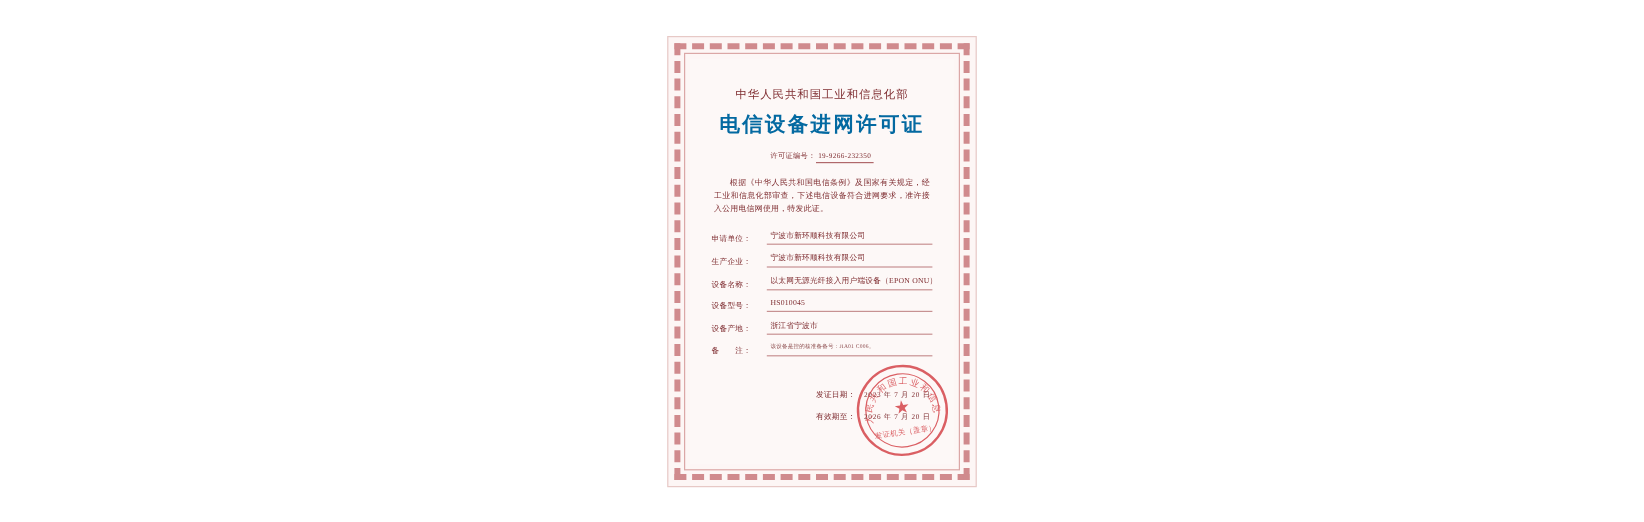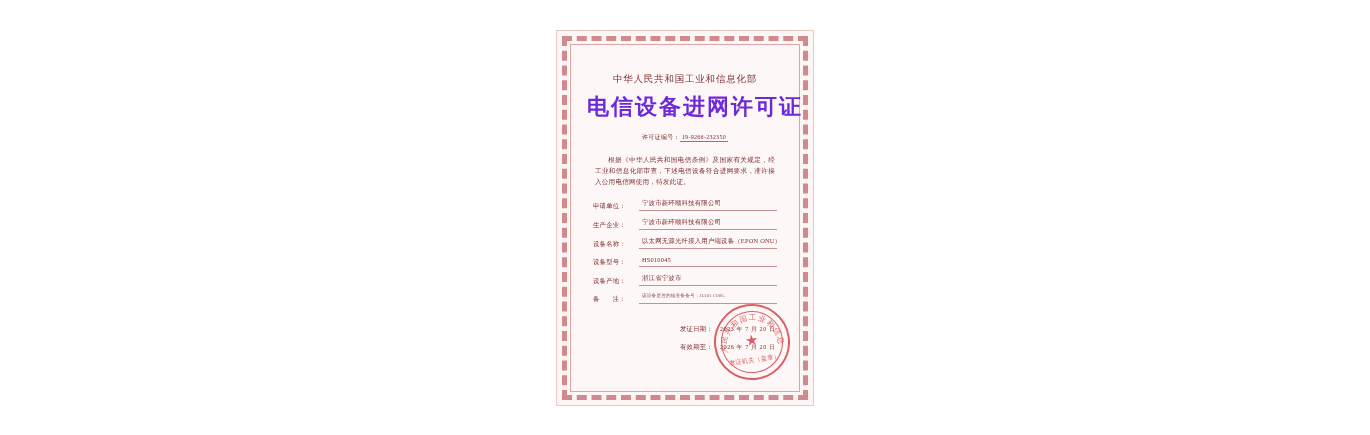--- a/index.html
+++ b/index.html
@@ -66,24 +66,24 @@
   .ministry {
     text-align: center;
     font-size: 9.5px;
     letter-spacing: .8px;
     color: #7e2b2f;
     margin-top: 14px;
     white-space: nowrap;
   }
   .main-title {
     text-align: center;
-    font-size: 22px;
+    font-size: 17px;
     font-weight: bold;
     letter-spacing: 2px;
-    color: #6d28d9;
+    color: #0369a1;
     margin-top: 6px;
     white-space: nowrap;
   }
   .license-no {
     text-align: center;
     font-size: 6px;
     color: #7e2b2f;
     margin-top: 11px;
     letter-spacing: .3px;
   }

